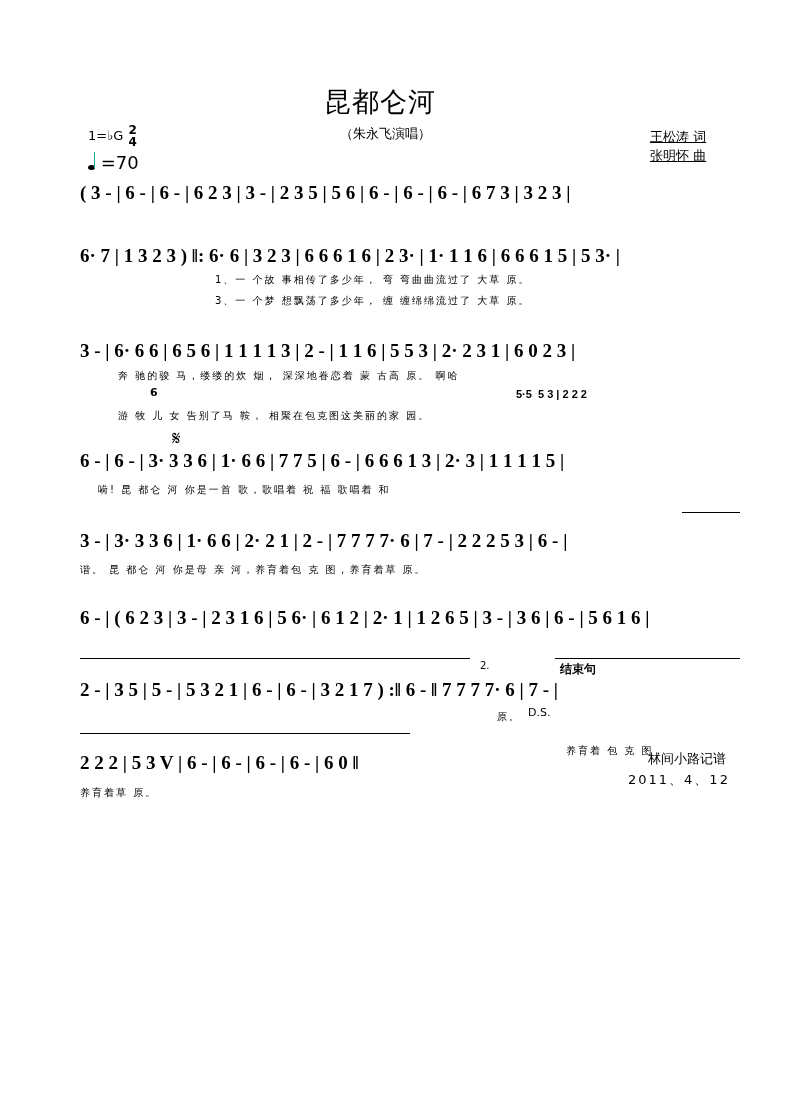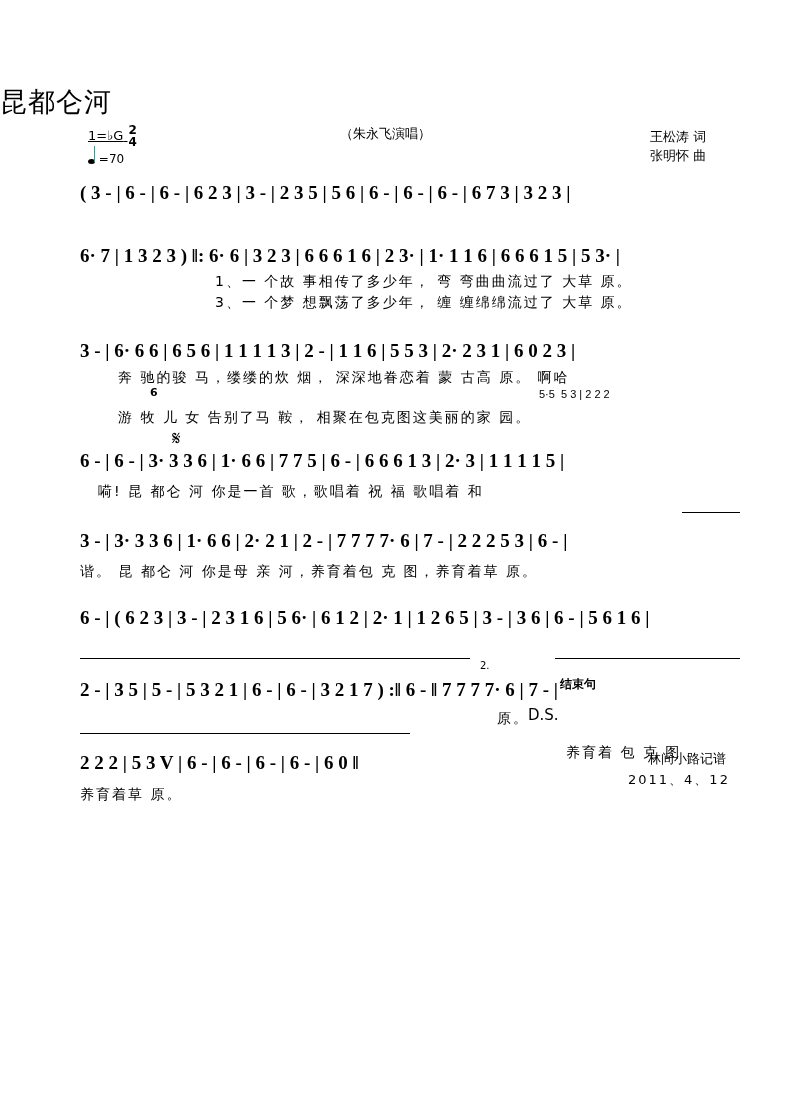--- a/index.html
+++ b/index.html
@@ -1,27 +1,27 @@
 <!DOCTYPE html>
 <html><head>
 <meta charset="utf-8">
 <style>
   html,body{margin:0;padding:0;background:#fff;}
   body{width:790px;height:1119px;position:relative;overflow:hidden;font-family:"DejaVu Sans","Liberation Sans",sans-serif;color:#000;}
   .abs{position:absolute;}
-  .title{left:0;width:760px;top:84px;font-size:27px;letter-spacing:1px;}
+  .title{left:0;width:760px;top:84px;text-align:center;font-size:27px;letter-spacing:1px;}
   .subtitle{left:340px;top:125px;font-size:13px;}
-  .credit{font-size:13px;left:650px;}
-  .key{left:88px;top:124px;font-size:13px;text-decoration:underline;}
+  .credit{font-size:13px;left:650px;text-decoration:underline;}
+  .key{left:88px;top:124px;font-size:13px;}
   .key .frac{display:inline-block;vertical-align:middle;text-align:center;font-weight:bold;font-size:12px;line-height:12px;margin-left:1px;}
-  .tempo{left:88px;top:152px;font-size:12px;}
+  .tempo{left:88px;top:152px;font-size:18px;}
   .tempo .note{display:inline-block;width:7px;height:5px;background:#000;border-radius:50%;position:relative;top:1px;}
   .tempo .note:after{content:"";position:absolute;right:0;bottom:2px;width:1px;height:16px;background:#2a9;}
   .staff{left:80px;width:660px;height:36px;font-family:Liberation Serif, serif;font-weight:bold;font-size:19px;white-space:nowrap;display:flex;align-items:center;text-align:right;}
-  .lyr{left:80px;width:660px;font-size:14px;white-space:nowrap;letter-spacing:2px;}
+  .lyr{left:80px;width:660px;font-size:10px;white-space:nowrap;letter-spacing:2px;}
   .footer{left:648px;font-size:13px;}
   .line{background:#000;height:1px;}
 </style>
 </head>
 <body>
 
 <div class="abs title">昆都仑河</div>
 <div class="abs subtitle">（朱永飞演唱）</div>
 <div class="abs credit" style="top:128px">王松涛  词</div>
 <div class="abs credit" style="top:147px">张明怀  曲</div>
@@ -40,40 +40,40 @@
 
 <div class="abs staff" style="top:175px">( 3 - | 6 - | 6 - | 6 2 3 | 3 - | 2 3  5 | 5  6 | 6 - | 6 - | 6 - | 6 7 3 | 3 2 3 |</div>
 
 <div class="abs staff" style="top:238px">6· 7 | 1 3 2 3 ) ‖: 6· 6 | 3 2 3 | 6 6 6 1 6 | 2 3· | 1· 1 1 6 | 6 6 6  1 5 | 5 3· |</div>
 <div class="abs lyr" style="top:273px;left:215px;width:530px">1、一 个故  事相传了多少年，  弯 弯曲曲流过了  大草  原。</div>
 <div class="abs lyr" style="top:294px;left:215px;width:530px">3、一 个梦  想飘荡了多少年，  缠 缠绵绵流过了  大草  原。</div>
 
 <div class="abs staff" style="top:333px">3 - | 6· 6 6 | 6 5  6 | 1 1 1 1 3 | 2 - | 1 1 6 | 5 5 3  | 2· 2 3 1 | 6 0 2 3 |</div>
 <div class="abs lyr" style="top:369px;left:118px">奔  驰的骏    马，缕缕的炊  烟，  深深地眷恋着  蒙  古高  原。 啊哈</div>
 <div class="abs" style="top:386px;left:150px;font-size:11px;font-weight:bold;">6</div>
-<div class="abs" style="top:388px;left:508px;font-size:11px;font-weight:normal;font-family:'Liberation Sans',sans-serif;white-space:pre;padding-left:31px;">5·5  5 3 | 2 2 2</div>
+<div class="abs" style="top:388px;left:485px;font-size:11px;font-weight:bold;font-family:'Liberation Sans',sans-serif;white-space:pre;padding-left:31px;">5·5  5 3 | 2 2 2</div>
 <div class="abs lyr" style="top:409px;left:118px">游  牧  儿    女  告别了马  鞍，  相聚在包克图这美丽的家  园。</div>
 
 <div class="abs" style="top:426px;left:172px;font-size:20px;">𝄋</div>
 <div class="abs staff" style="top:443px">6 - | 6 - | 3· 3 3 6 | 1· 6 6 | 7 7 5 | 6 - | 6 6 6  1 3 | 2· 3 | 1 1 1  1 5 |</div>
 <div class="abs lyr" style="top:483px;left:98px">嗬!       昆  都仑    河 你是一首    歌，歌唱着  祝  福    歌唱着  和</div>
 
 <div class="abs staff" style="top:523px">3 - | 3· 3 3 6 | 1· 6 6 | 2· 2 1 | 2 - | 7 7 7 7· 6 | 7 - | 2 2 2 5 3 | 6 - |</div>
 <div class="abs lyr" style="top:563px">谐。 昆  都仑    河 你是母  亲    河，养育着包  克    图，养育着草    原。</div>
 <div class="abs line" style="top:512px;left:682px;width:58px"></div>
 
 <div class="abs staff" style="top:600px">6 - | ( 6 2 3 | 3 - | 2 3 1 6 | 5 6· | 6 1 2 | 2· 1 | 1 2 6 5 | 3 - | 3 6 | 6 - | 5 6 1 6 |</div>
 
 <div class="abs line" style="top:658px;left:80px;width:390px"></div>
 <div class="abs line" style="top:658px;left:555px;width:185px"></div>
 <div class="abs" style="top:660px;left:480px;font-size:10px;">2.</div>
-<div class="abs" style="top:661px;left:560px;font-size:12px;font-weight:bold;margin-top:15px;">结束句</div>
+<div class="abs" style="top:661px;left:560px;font-size:12px;font-weight:bold;">结束句</div>
 <div class="abs staff" style="top:672px">2 - | 3  5 | 5 - | 5 3 2 1 | 6 - | 6 - | 3 2  1 7 ) :‖ 6 - ‖ 7 7 7  7· 6 | 7 - |</div>
 <div class="abs lyr" style="top:710px;left:497px">原。</div>
-<div class="abs" style="top:706px;left:528px;font-size:15px;">D.S.</div>
+<div class="abs" style="top:706px;left:528px;font-size:11px;">D.S.</div>
 <div class="abs lyr" style="top:744px;left:566px;width:170px">养育着 包  克   图，</div>
 
 <div class="abs line" style="top:733px;left:80px;width:330px"></div>
 <div class="abs staff" style="top:745px;width:345px">2 2 2 | 5 3  V | 6 - | 6 - | 6 - | 6 - | 6  0 ‖</div>
 <div class="abs lyr" style="top:786px">养育着草          原。</div>
 
 <div class="abs footer" style="top:750px">林间小路记谱</div>
 <div class="abs footer" style="top:771px;left:628px;letter-spacing:2px;">2011、4、12</div>
 
 </body></html>

